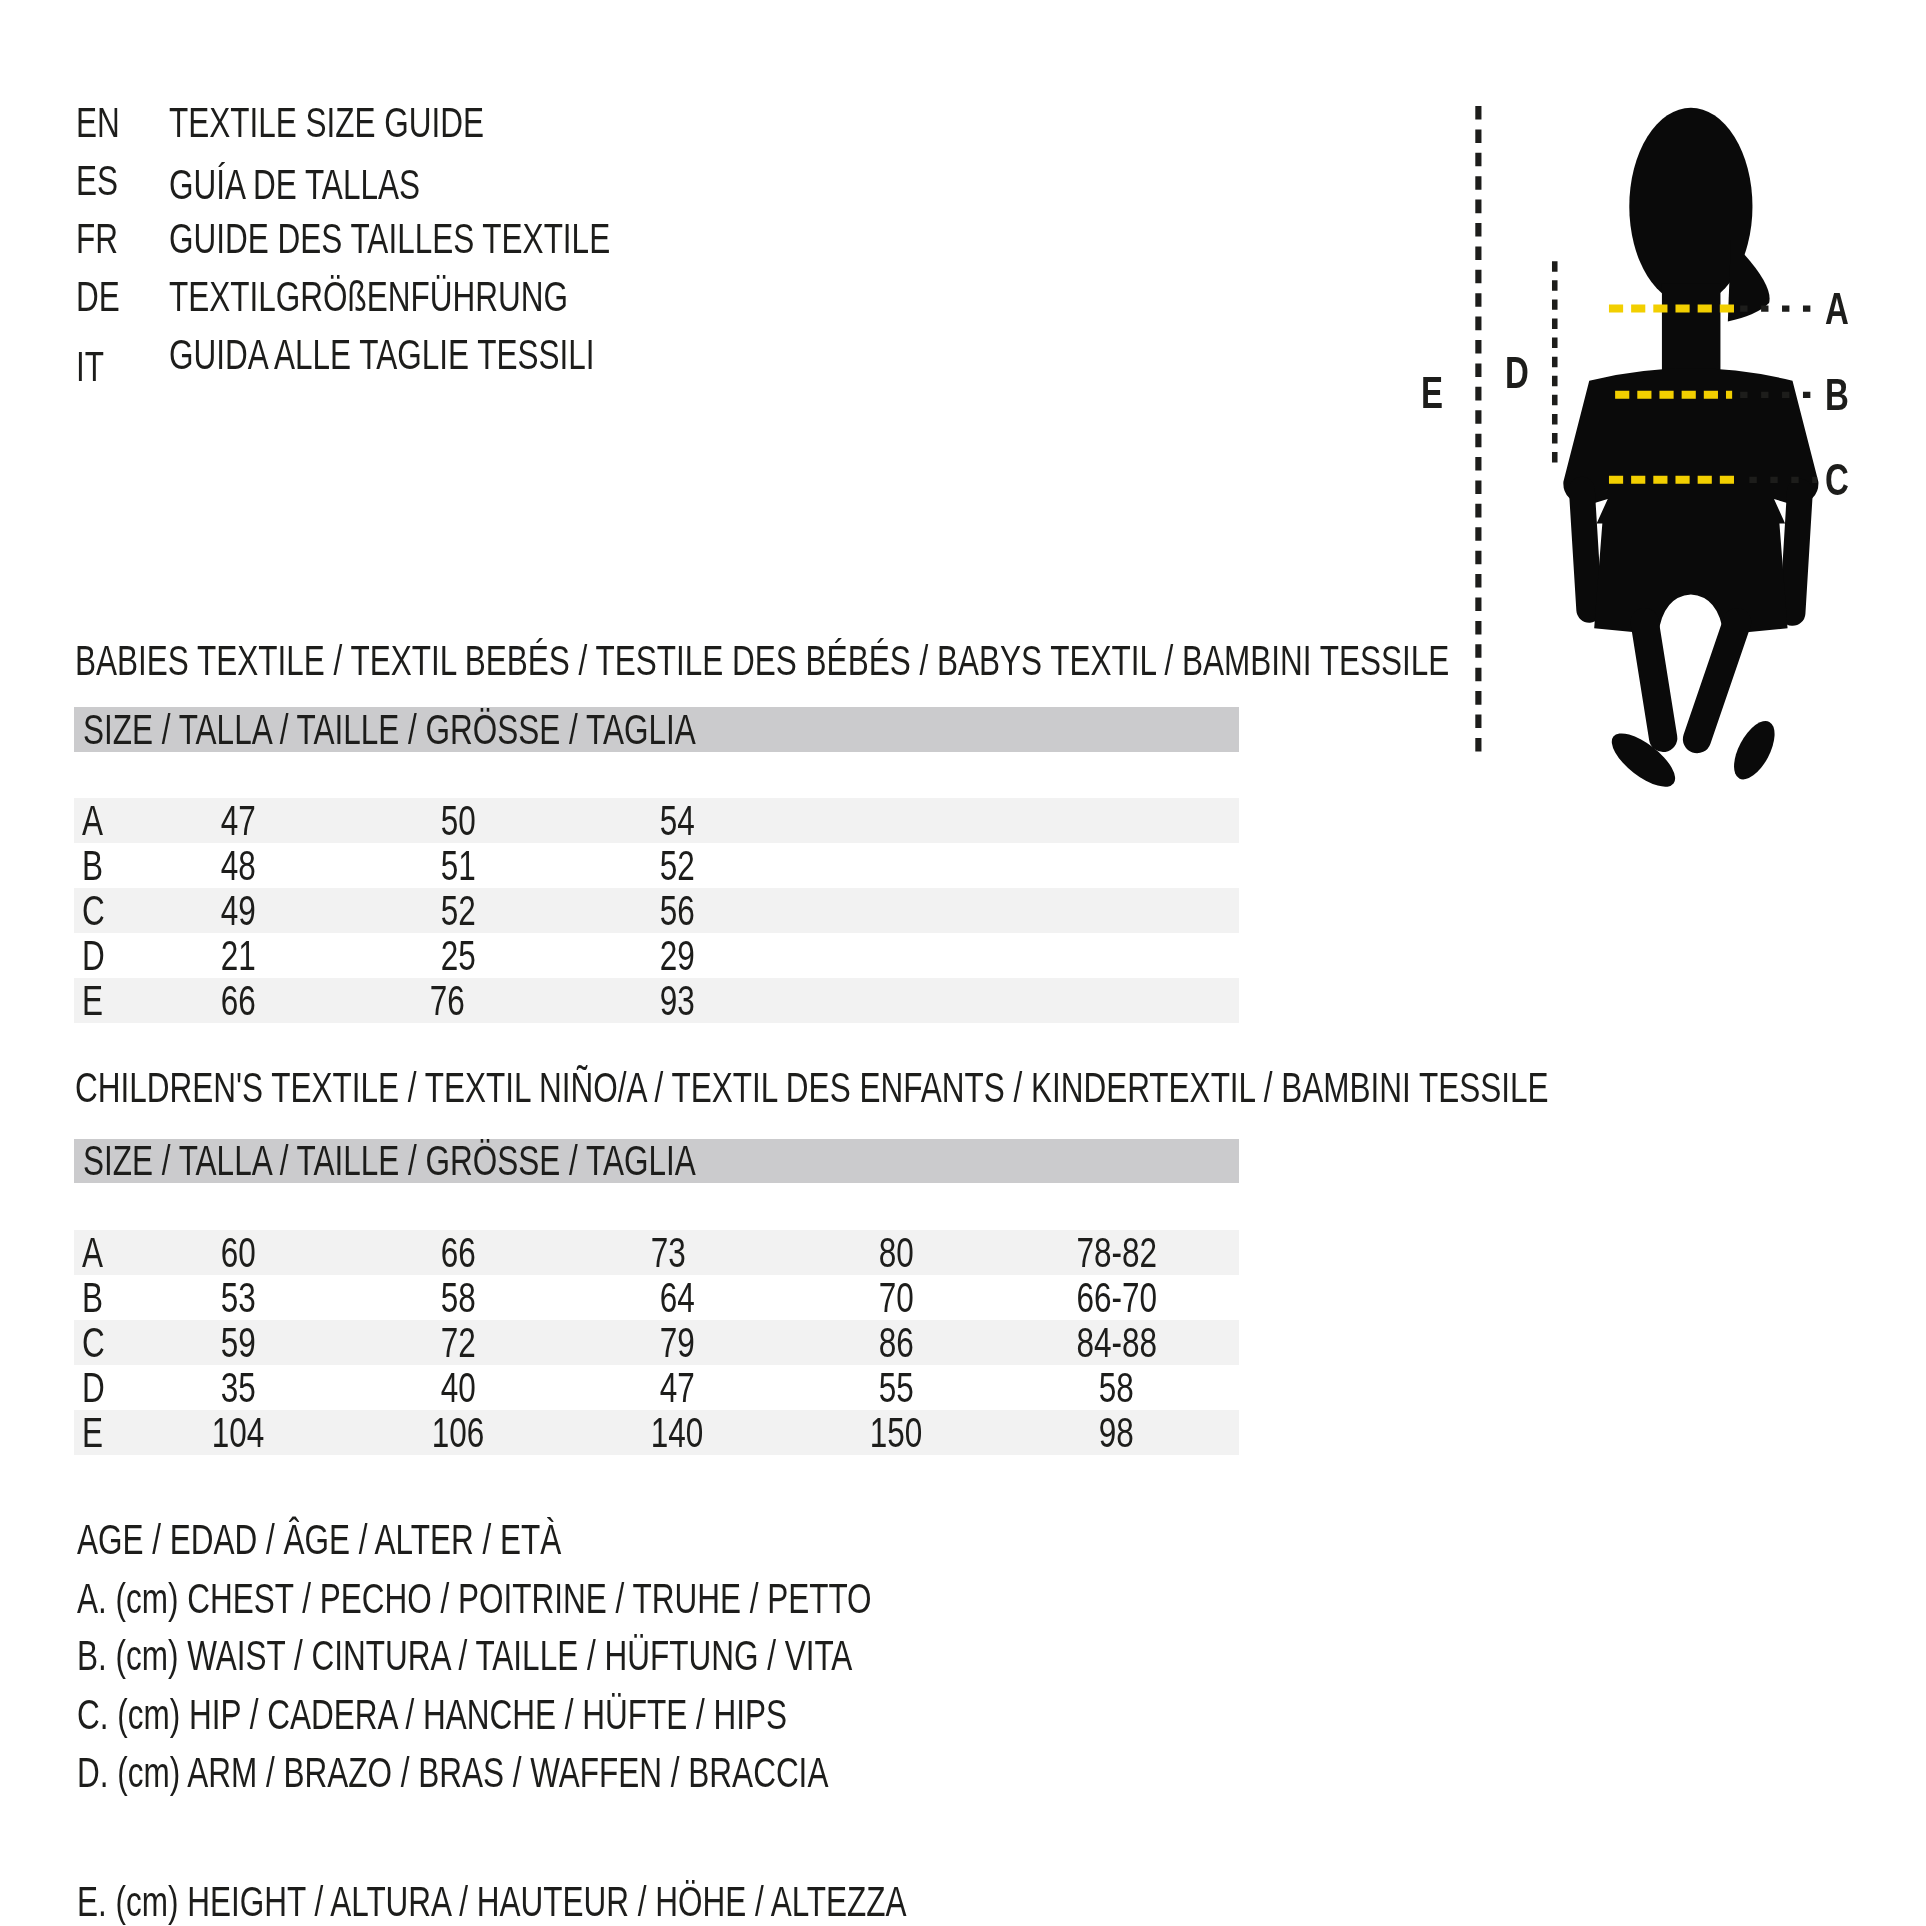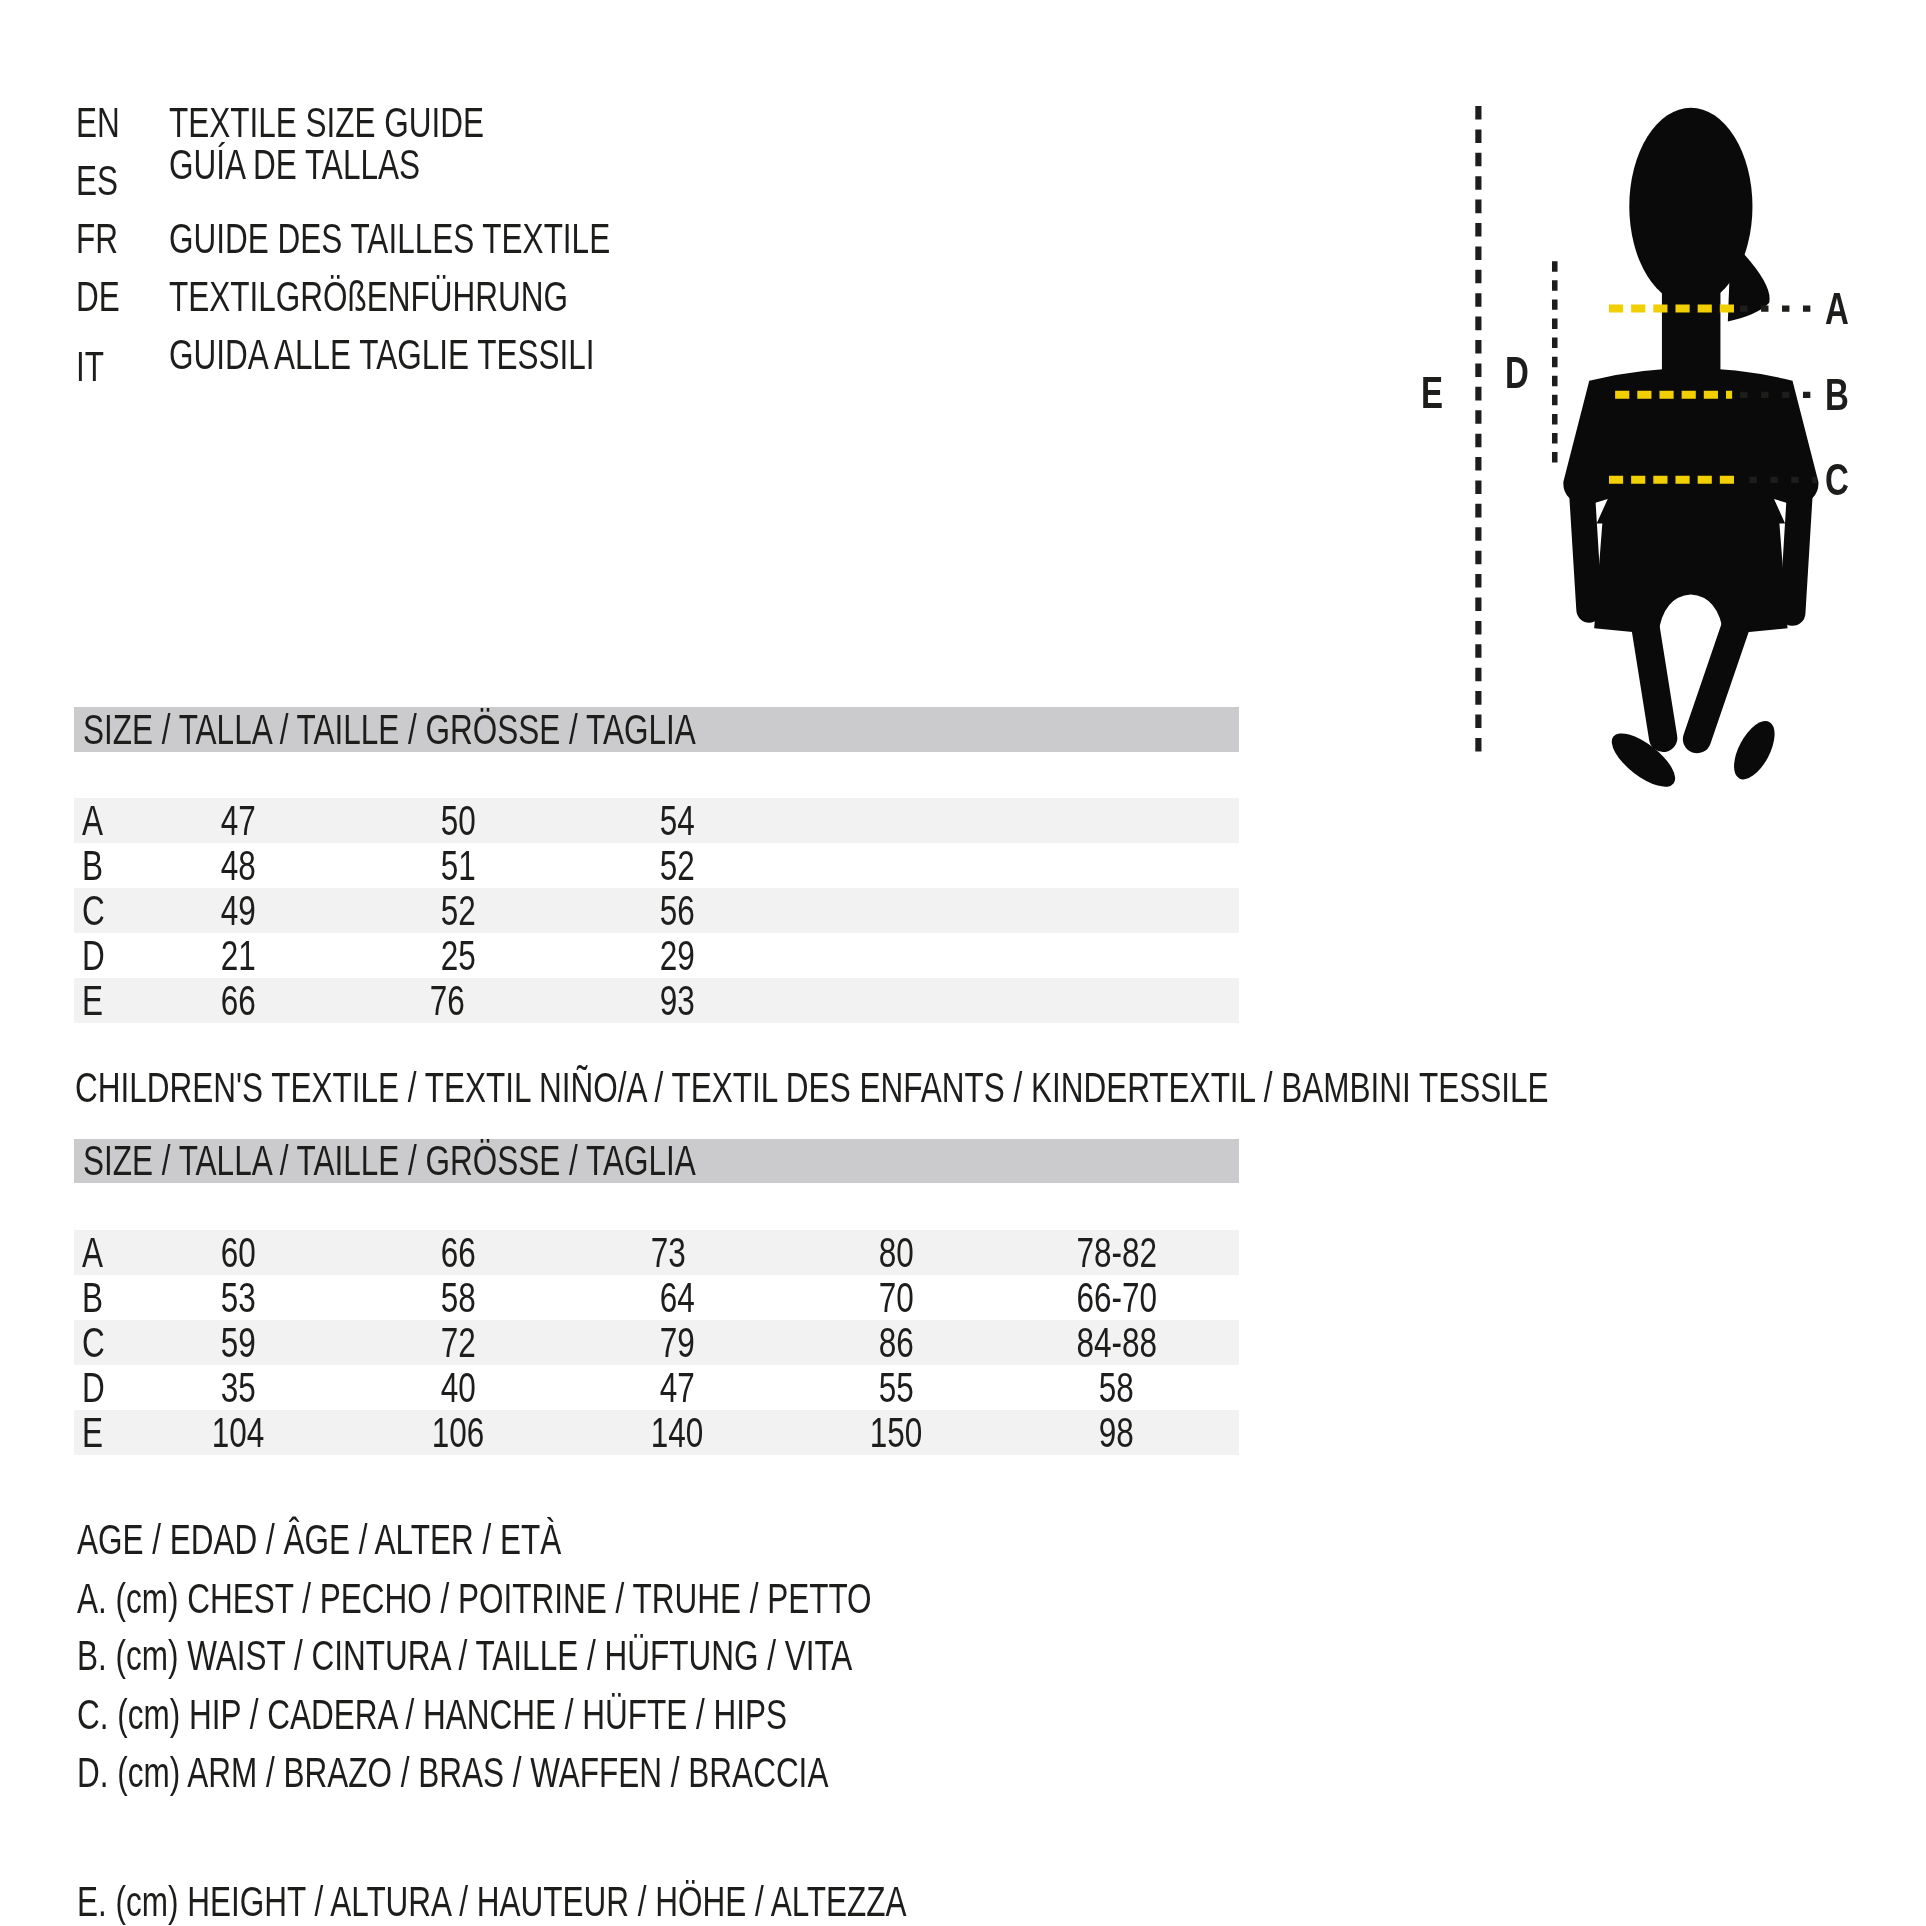--- a/index.html
+++ b/index.html
@@ -29,21 +29,21 @@
   <div>
     <div class="abs txt" style="left:76px;top:102px;">
       <span class="cond">EN</span>
     </div>
     <div class="abs txt" style="left:169px;top:102px;">
       <span class="cond">TEXTILE SIZE GUIDE</span>
     </div>
     <div class="abs txt" style="left:76px;top:160px;">
       <span class="cond">ES</span>
     </div>
-    <div class="abs txt" style="left:169px;top:144px;">
+    <div class="abs txt" style="left:169px;top:164px;">
       <span class="cond">GUÍA DE TALLAS</span>
     </div>
     <div class="abs txt" style="left:76px;top:218px;">
       <span class="cond">FR</span>
     </div>
     <div class="abs txt" style="left:169px;top:218px;">
       <span class="cond">GUIDE DES TAILLES TEXTILE</span>
     </div>
     <div class="abs txt" style="left:76px;top:276px;">
       <span class="cond">DE</span>
@@ -98,20 +98,23 @@
   <div class="abs txt figlabel" style="left:1825px;top:459px;">
     <span class="cond">C</span>
   </div>
   <div class="abs txt figlabel" style="left:1505px;top:352px;">
     <span class="cond">D</span>
   </div>
   <div class="abs txt figlabel" style="left:1421px;top:372px;">
     <span class="cond">E</span>
   </div>
 
+  <div class="abs sectitle" style="left:75px;top:640px;">
+    <span class="cond">BABIES TEXTILE / TEXTIL BEBÉS / TESTILE DES BÉBÉS / BABYS TEXTIL / BAMBINI TESSILE</span>
+  </div>
 
   <div class="sizebar" style="top:707px;">
     <span class="cond">SIZE / TALLA / TAILLE / GRÖSSE / TAGLIA</span>
   </div>
 
 
   <div class="trow shade" style="top:798px;">
     <span class="rowlabel"><span class="cond">A</span></span>
     <span class="cellv" style="left:55px;"><span class="condc">47</span></span>
     <span class="cellv" style="left:275px;"><span class="condc">50</span></span>

